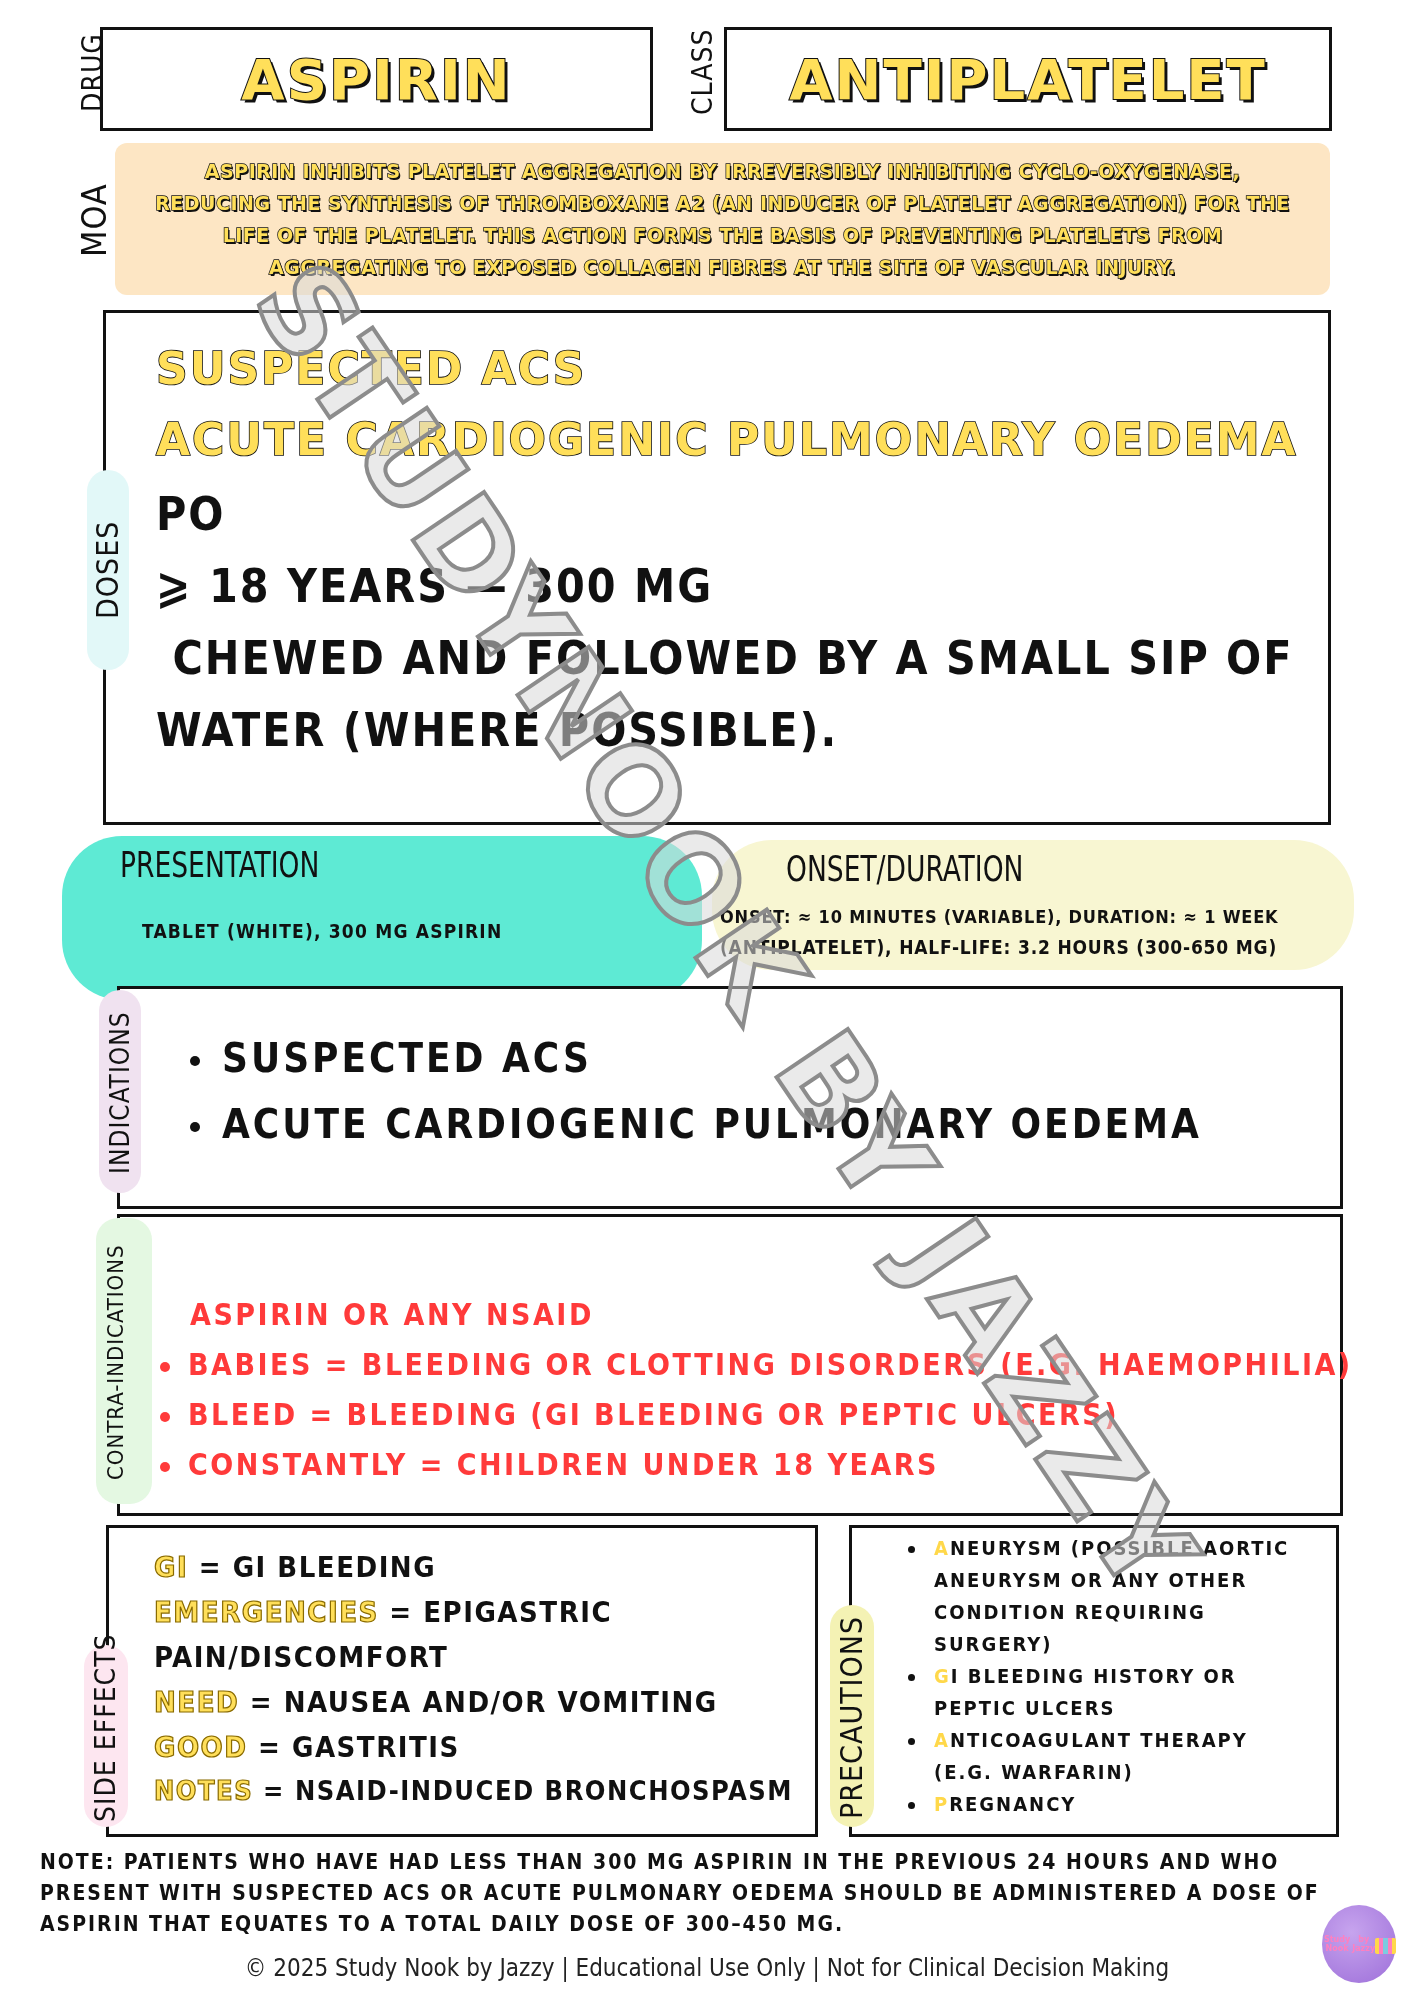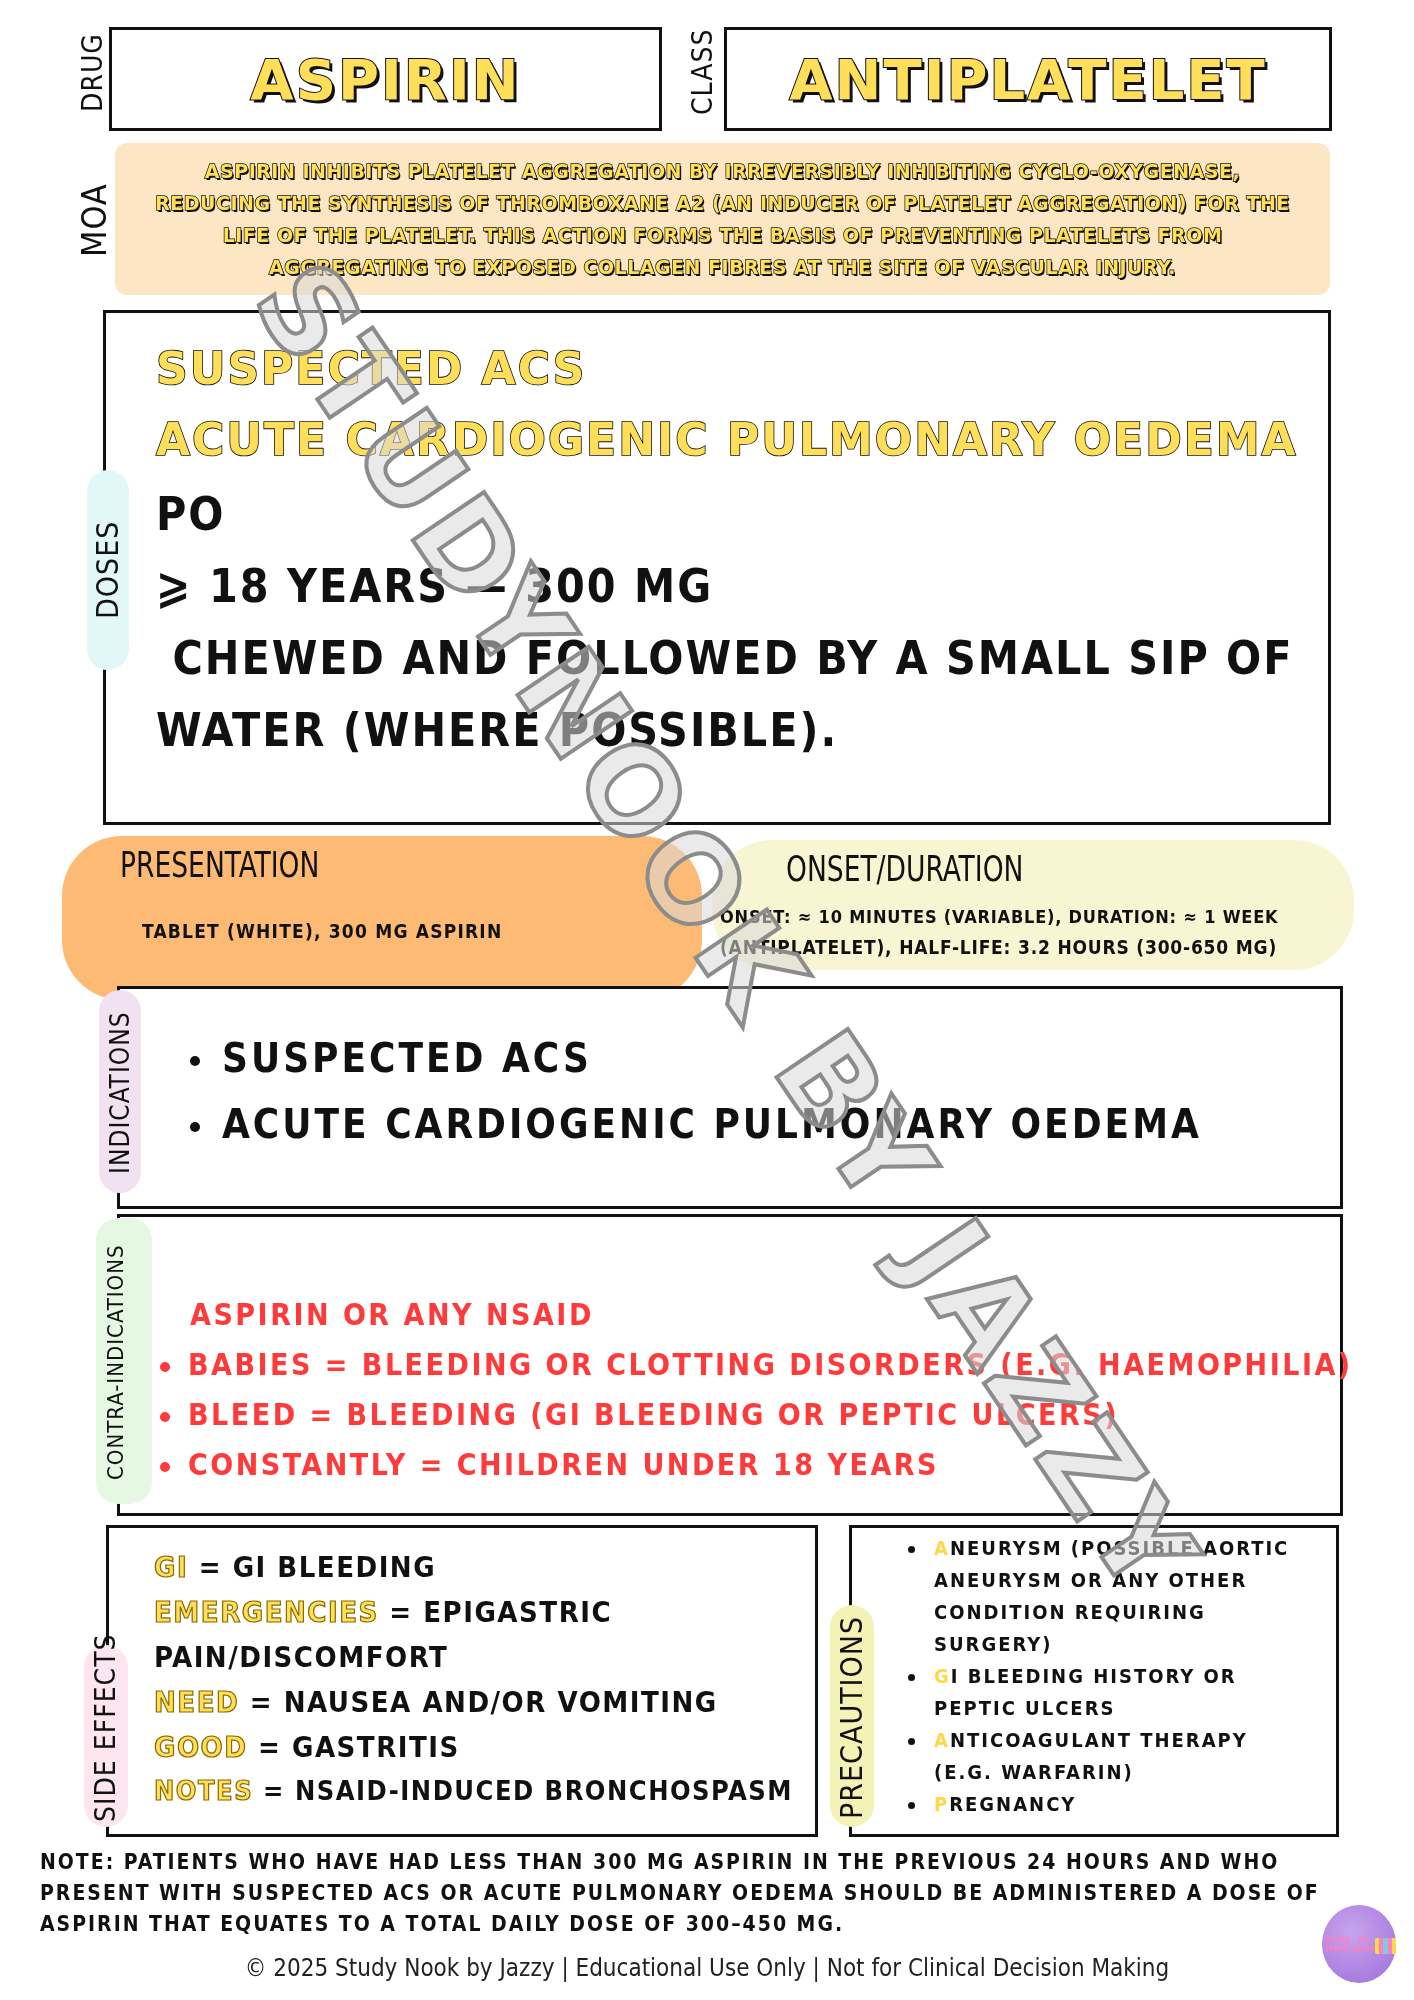--- a/index.html
+++ b/index.html
@@ -43,21 +43,21 @@
     }
 
     .hand {
       font-family: "DejaVu Sans Condensed", "DejaVu Sans", sans-serif;
       font-weight: bold;
       text-transform: uppercase;
       color: #111;
     }
 
     
-    #drug-box { left: 109px; top: 27px; width: 553px; height: 104px; }
+    #drug-box { left: 100px; top: 27px; width: 553px; height: 104px; }
     #class-box { left: 724px; top: 27px; width: 608px; height: 104px; }
     .title-text {
       position: absolute; left: 0; right: 0; top: 50%;
       transform: translateY(-50%);
       text-align: center;
       font-size: 56px;
       letter-spacing: 2px;
     }
 
     #moa-box {
@@ -76,21 +76,21 @@
     }
 
     #doses-box { left: 103px; top: 310px; width: 1228px; height: 515px; }
     .dose-line { position: absolute; left: 50px; white-space: nowrap; }
     .dose-yellow { font-size: 44px; letter-spacing: 2px; color: #ffdf5a; -webkit-text-stroke: 1.6px #111; text-shadow: 1px 1px 0 #111; }
     .dose-black { font-size: 46px; letter-spacing: 2px; }
 
     
     #presentation-pill {
       left: 62px; top: 836px; width: 640px; height: 164px;
-      background: #fdba74; border-radius: 60px;
+      background: #5eead4; border-radius: 60px;
     }
     #onset-pill {
       left: 712px; top: 840px; width: 642px; height: 130px;
       background: #f8f6d2; border-radius: 60px;
     }
     .pill-title {
       position: absolute;
       font-family: "DejaVu Sans Condensed", "DejaVu Sans", sans-serif;
       font-size: 36px; color: #111; font-weight: normal;
       transform: scaleX(0.82); transform-origin: left;

